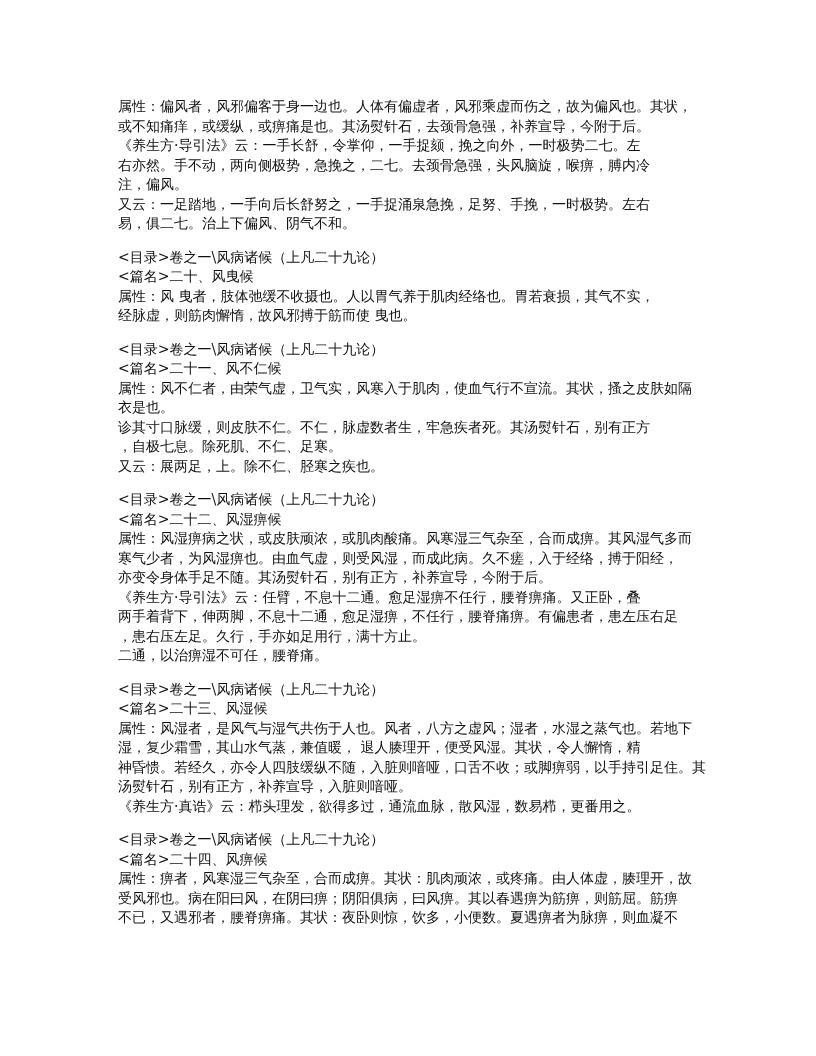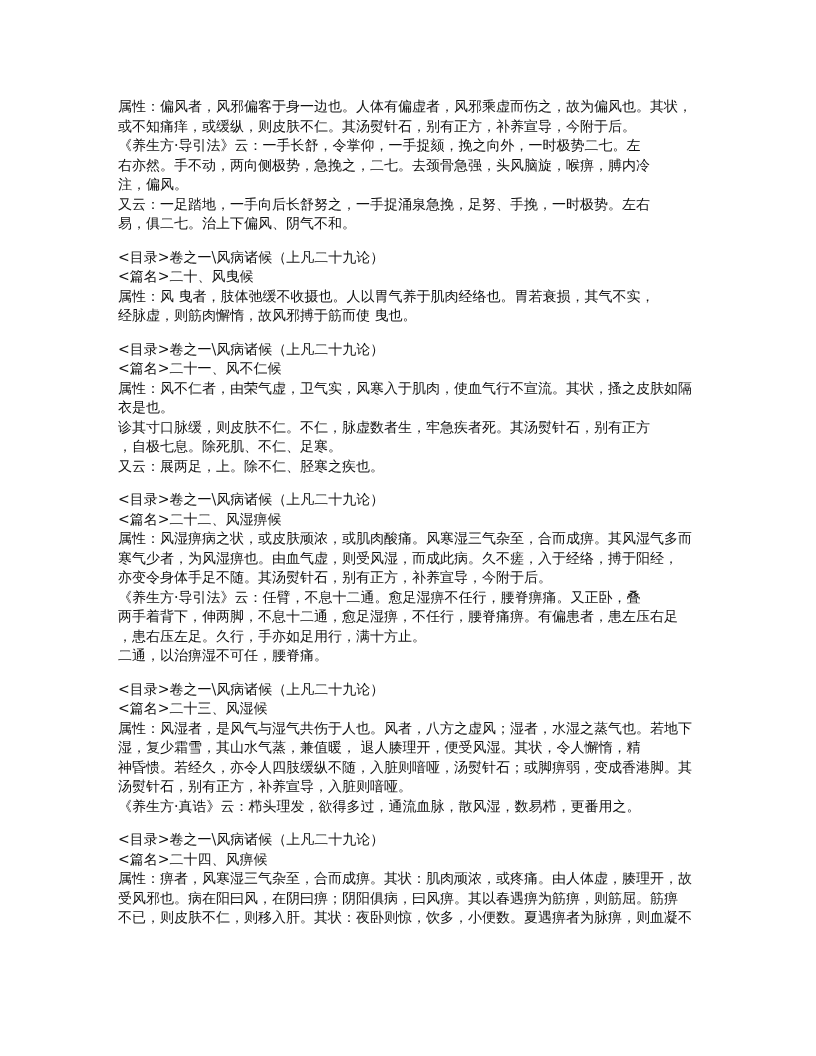--- a/index.html
+++ b/index.html
@@ -18,21 +18,21 @@
     .gap { height: 14px; }
     .section { margin: 0; }
   </style>
 </head>
 <body>
 
 <div class="page">
 
   <div class="section">
     <div class="line">属性：偏风者，风邪偏客于身一边也。人体有偏虚者，风邪乘虚而伤之，故为偏风也。其状，</div>
-    <div class="line">或不知痛痒，或缓纵，则皮肤不仁。其汤熨针石，别有正方，补养宣导，今附于后。</div>
+    <div class="line">或不知痛痒，或缓纵，或痹痛是也。其汤熨针石，去颈骨急强，补养宣导，今附于后。</div>
     <div class="line">《养生方·导引法》云：一手长舒，令掌仰，一手捉颏，挽之向外，一时极势二七。左</div>
     <div class="line">右亦然。手不动，两向侧极势，急挽之，二七。去颈骨急强，头风脑旋，喉痹，膊内冷</div>
     <div class="line">注，偏风。</div>
     <div class="line">又云：一足踏地，一手向后长舒努之，一手捉涌泉急挽，足努、手挽，一时极势。左右</div>
     <div class="line">易，俱二七。治上下偏风、阴气不和。</div>
   </div>
   <div class="gap"></div>
 
   <div class="section">
     <div class="line">&lt;目录&gt;卷之一\风病诸候（上凡二十九论）</div>
@@ -64,27 +64,27 @@
     <div class="line">，患右压左足。久行，手亦如足用行，满十方止。</div>
     <div class="line">二通，以治痹湿不可任，腰脊痛。</div>
   </div>
   <div class="gap"></div>
 
   <div class="section">
     <div class="line">&lt;目录&gt;卷之一\风病诸候（上凡二十九论）</div>
     <div class="line">&lt;篇名&gt;二十三、风湿候</div>
     <div class="line">属性：风湿者，是风气与湿气共伤于人也。风者，八方之虚风；湿者，水湿之蒸气也。若地下</div>
     <div class="line">湿，复少霜雪，其山水气蒸，兼值暖， 退人腠理开，便受风湿。其状，令人懈惰，精</div>
-    <div class="line">神昏愦。若经久，亦令人四肢缓纵不随，入脏则喑哑，汤熨针石；或脚痹弱，变成香港脚。其</div>
+    <div class="line">神昏愦。若经久，亦令人四肢缓纵不随，入脏则喑哑，口舌不收；或脚痹弱，以手持引足住。其</div>
     <div class="line">汤熨针石，别有正方，补养宣导，入脏则喑哑。</div>
     <div class="line">《养生方·真诰》云：栉头理发，欲得多过，通流血脉，散风湿，数易栉，更番用之。</div>
   </div>
   <div class="gap"></div>
 
   <div class="section">
     <div class="line">&lt;目录&gt;卷之一\风病诸候（上凡二十九论）</div>
     <div class="line">&lt;篇名&gt;二十四、风痹候</div>
     <div class="line">属性：痹者，风寒湿三气杂至，合而成痹。其状：肌肉顽浓，或疼痛。由人体虚，腠理开，故</div>
     <div class="line">受风邪也。病在阳曰风，在阴曰痹；阴阳俱病，曰风痹。其以春遇痹为筋痹，则筋屈。筋痹</div>
-    <div class="line">不已，则皮肤不仁，则移入肝。其状：夜卧则惊，饮多，小便数。夏遇痹者为脉痹，则血凝不</div>
+    <div class="line">不已，又遇邪者，腰脊痹痛。其状：夜卧则惊，饮多，小便数。夏遇痹者为脉痹，则血凝不</div>
   </div>
 
 </div>
 
 </body></html>

